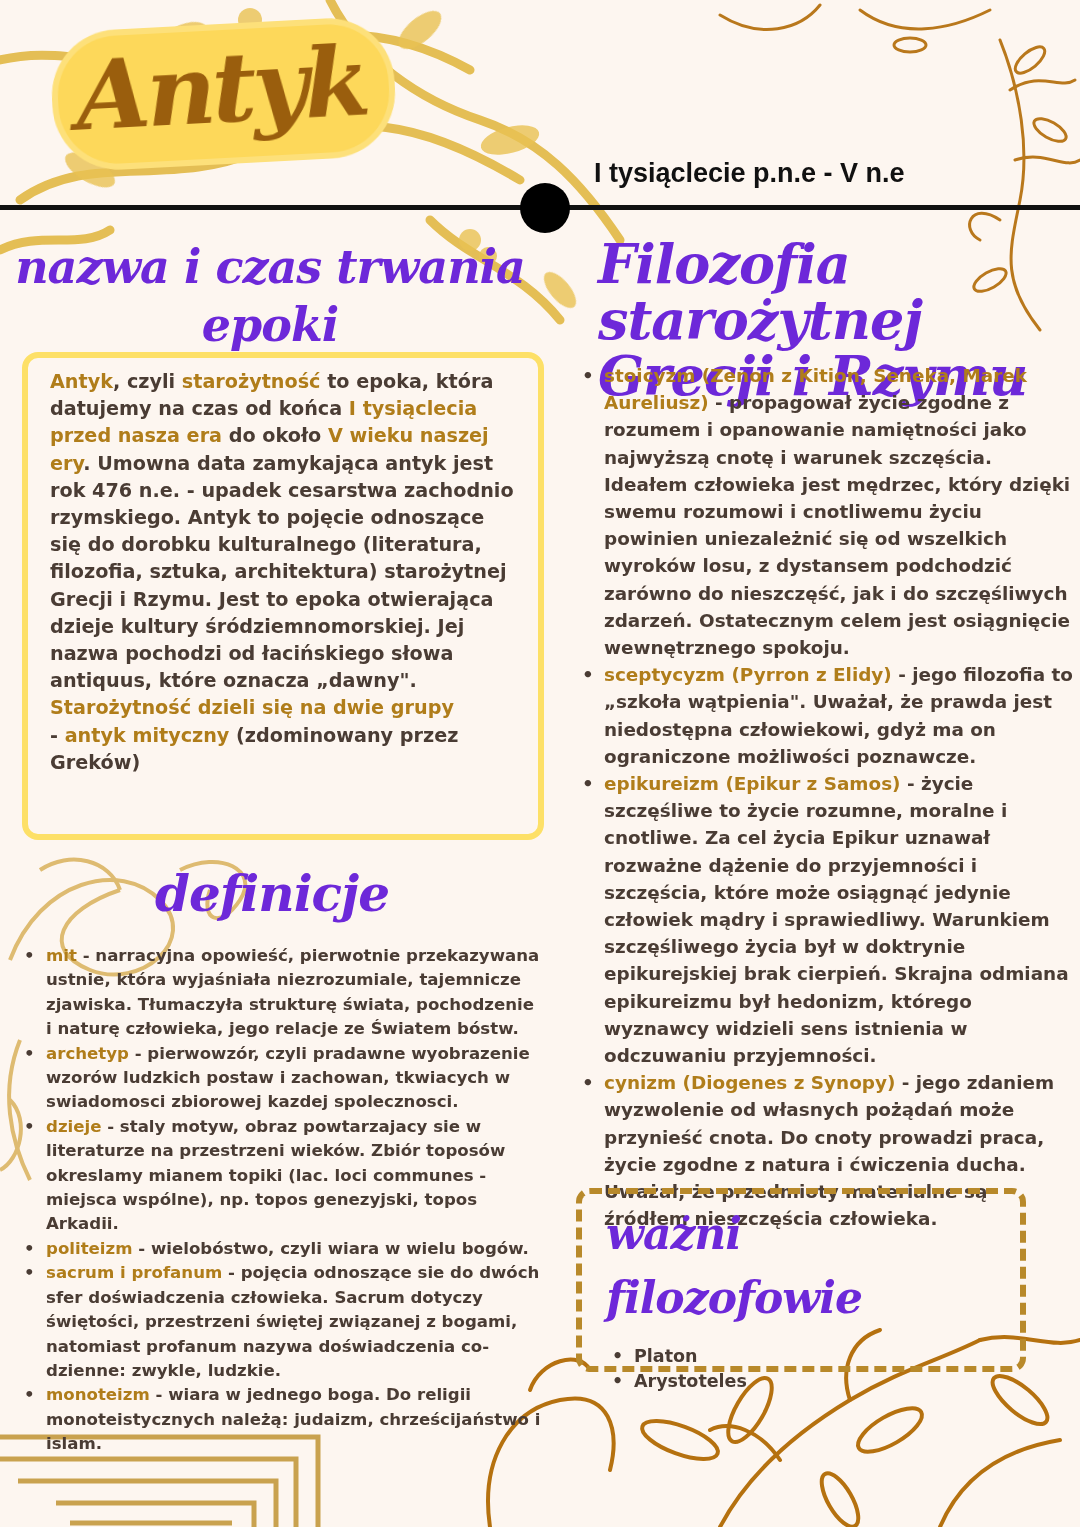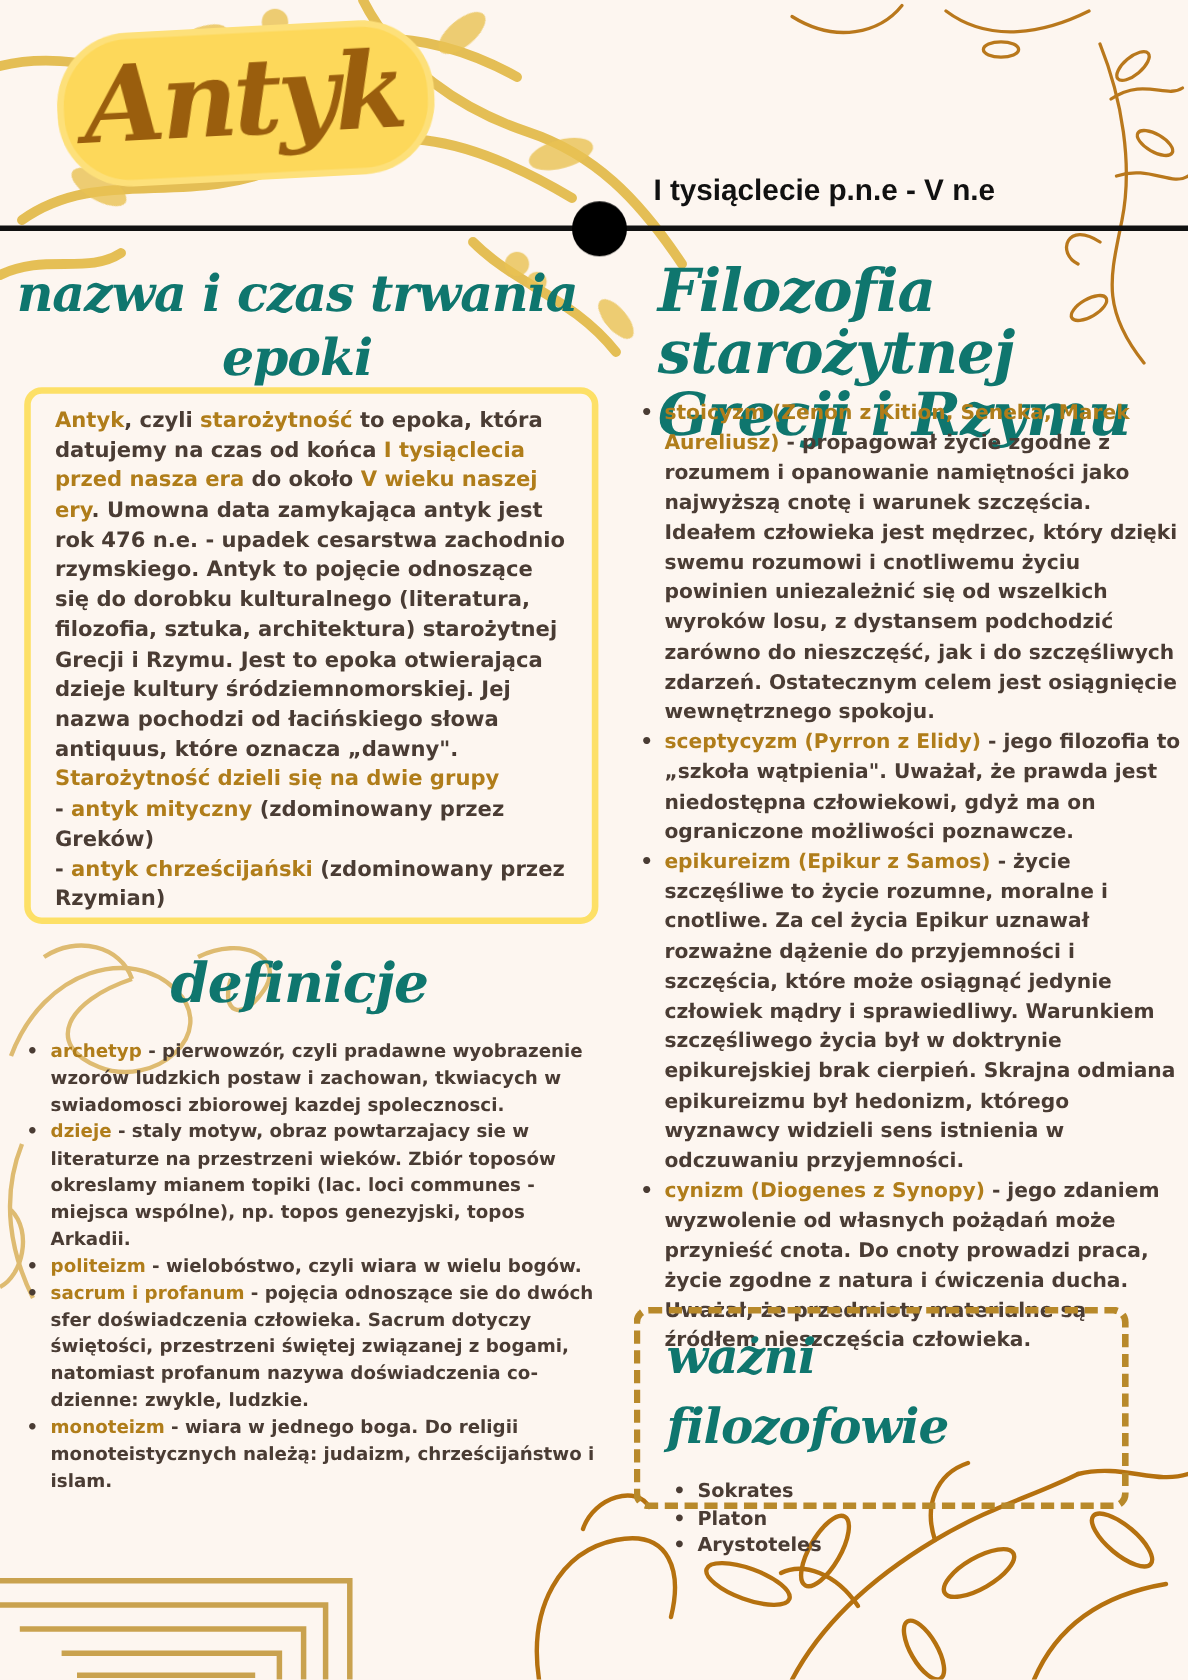--- a/index.html
+++ b/index.html
@@ -9,21 +9,21 @@
     font-family: "DejaVu Sans", sans-serif;
     color: #4a3c34;
     position: relative;
     overflow: hidden;
   }
   .deco { position: absolute; pointer-events: none; }
   .script {
     font-family: "DejaVu Serif", serif;
     font-style: italic;
     font-weight: bold;
-    color: #0f766e;
+    color: #6d28d9;
     letter-spacing: -1px;
   }
   .hl { color: #b07d1a; }
 
   
   .title-badge {
     position: absolute; left: 58px; top: 30px;
     padding: 4px 22px 14px 18px;
     background: #fdd85a;
     border-radius: 60px;
@@ -201,40 +201,39 @@
 <div class="timeline-label">I tysiąclecie p.n.e - V n.e</div>
 
 <div class="h-left script">nazwa i czas trwania epoki</div>
 <div class="h-right script">Filozofia starożytnej Grecji i Rzymu</div>
 
 <div class="era-box">
   <div class="era-text">
     <p><span class="hl">Antyk</span><span>, czyli </span><span class="hl">starożytność</span><span> to epoka, która datujemy na czas od końca </span><span class="hl">I tysiąclecia przed nasza era</span><span> do około </span><span class="hl">V wieku naszej ery</span><span>. Umowna data zamykająca antyk jest rok 476 n.e. - upadek cesarstwa zachodnio rzymskiego. Antyk to pojęcie odnoszące się do dorobku kulturalnego (literatura, filozofia, sztuka, architektura) starożytnej Grecji i Rzymu. Jest to epoka otwierająca dzieje kultury śródziemnomorskiej. Jej nazwa pochodzi od łacińskiego słowa antiquus, które oznacza „dawny".</span></p>
     <p class="hl">Starożytność dzieli się na dwie grupy</p>
     <p><span>- </span><span class="hl">antyk mityczny</span><span> (zdominowany przez Greków)</span></p>
-    <p><span>- </span><span class="hl">antyk chrześcijański</span><span> (zdominowany przez Rzymian)</span></p>
   </div>
 </div>
 
 <div class="def-title script">definicje</div>
 <ul class="def-list">
+  <li><span class="hl">mit</span><span> - narracyjna opowieść, pierwotnie przekazywana ustnie, która wyjaśniała niezrozumiale, tajemnicze zjawiska. Tłumaczyła strukturę świata, pochodzenie i naturę człowieka, jego relacje ze Światem bóstw.</span></li>
   <li><span class="hl">archetyp</span><span> - pierwowzór, czyli pradawne wyobrazenie wzorów ludzkich postaw i zachowan, tkwiacych w swiadomosci zbiorowej kazdej spolecznosci.</span></li>
   <li><span class="hl">dzieje</span><span> - staly motyw, obraz powtarzajacy sie w literaturze na przestrzeni wieków. Zbiór toposów okreslamy mianem topiki (lac. loci communes - miejsca wspólne), np. topos genezyjski, topos Arkadii.</span></li>
   <li><span class="hl">politeizm</span><span> - wielobóstwo, czyli wiara w wielu bogów.</span></li>
   <li><span class="hl">sacrum i profanum</span><span> - pojęcia odnoszące sie do dwóch sfer doświadczenia człowieka. Sacrum dotyczy świętości, przestrzeni świętej związanej z bogami, natomiast profanum nazywa doświadczenia co-dzienne: zwykle, ludzkie.</span></li>
   <li><span class="hl">monoteizm</span><span> - wiara w jednego boga. Do religii monoteistycznych należą: judaizm, chrześcijaństwo i islam.</span></li>
 </ul>
 
 <ul class="phil-list">
   <li><span class="hl">stoicyzm (Zenon z Kition, Seneka, Marek Aureliusz)</span><span> - propagował życie zgodne z rozumem i opanowanie namiętności jako najwyższą cnotę i warunek szczęścia. Ideałem człowieka jest mędrzec, który dzięki swemu rozumowi i cnotliwemu życiu powinien uniezależnić się od wszelkich wyroków losu, z dystansem podchodzić zarówno do nieszczęść, jak i do szczęśliwych zdarzeń. Ostatecznym celem jest osiągnięcie wewnętrznego spokoju.</span></li>
   <li><span class="hl">sceptycyzm (Pyrron z Elidy)</span><span> - jego filozofia to „szkoła wątpienia". Uważał, że prawda jest niedostępna człowiekowi, gdyż ma on ograniczone możliwości poznawcze.</span></li>
   <li><span class="hl">epikureizm (Epikur z Samos)</span><span> - życie szczęśliwe to życie rozumne, moralne i cnotliwe. Za cel życia Epikur uznawał rozważne dążenie do przyjemności i szczęścia, które może osiągnąć jedynie człowiek mądry i sprawiedliwy. Warunkiem szczęśliwego życia był w doktrynie epikurejskiej brak cierpień. Skrajna odmiana epikureizmu był hedonizm, którego wyznawcy widzieli sens istnienia w odczuwaniu przyjemności.</span></li>
   <li><span class="hl">cynizm (Diogenes z Synopy)</span><span> - jego zdaniem wyzwolenie od własnych pożądań może przynieść cnota. Do cnoty prowadzi praca, życie zgodne z natura i ćwiczenia ducha. Uważał, że przedmioty materialne są źródłem nieszczęścia człowieka.</span></li>
 </ul>
 
 <div class="phil-box">
   <div class="phil-box-title script">ważni filozofowie</div>
   <ul>
-    <li>Sokrates</li>
     <li>Platon</li>
     <li>Arystoteles</li>
   </ul>
 </div>
 
 </body></html>

